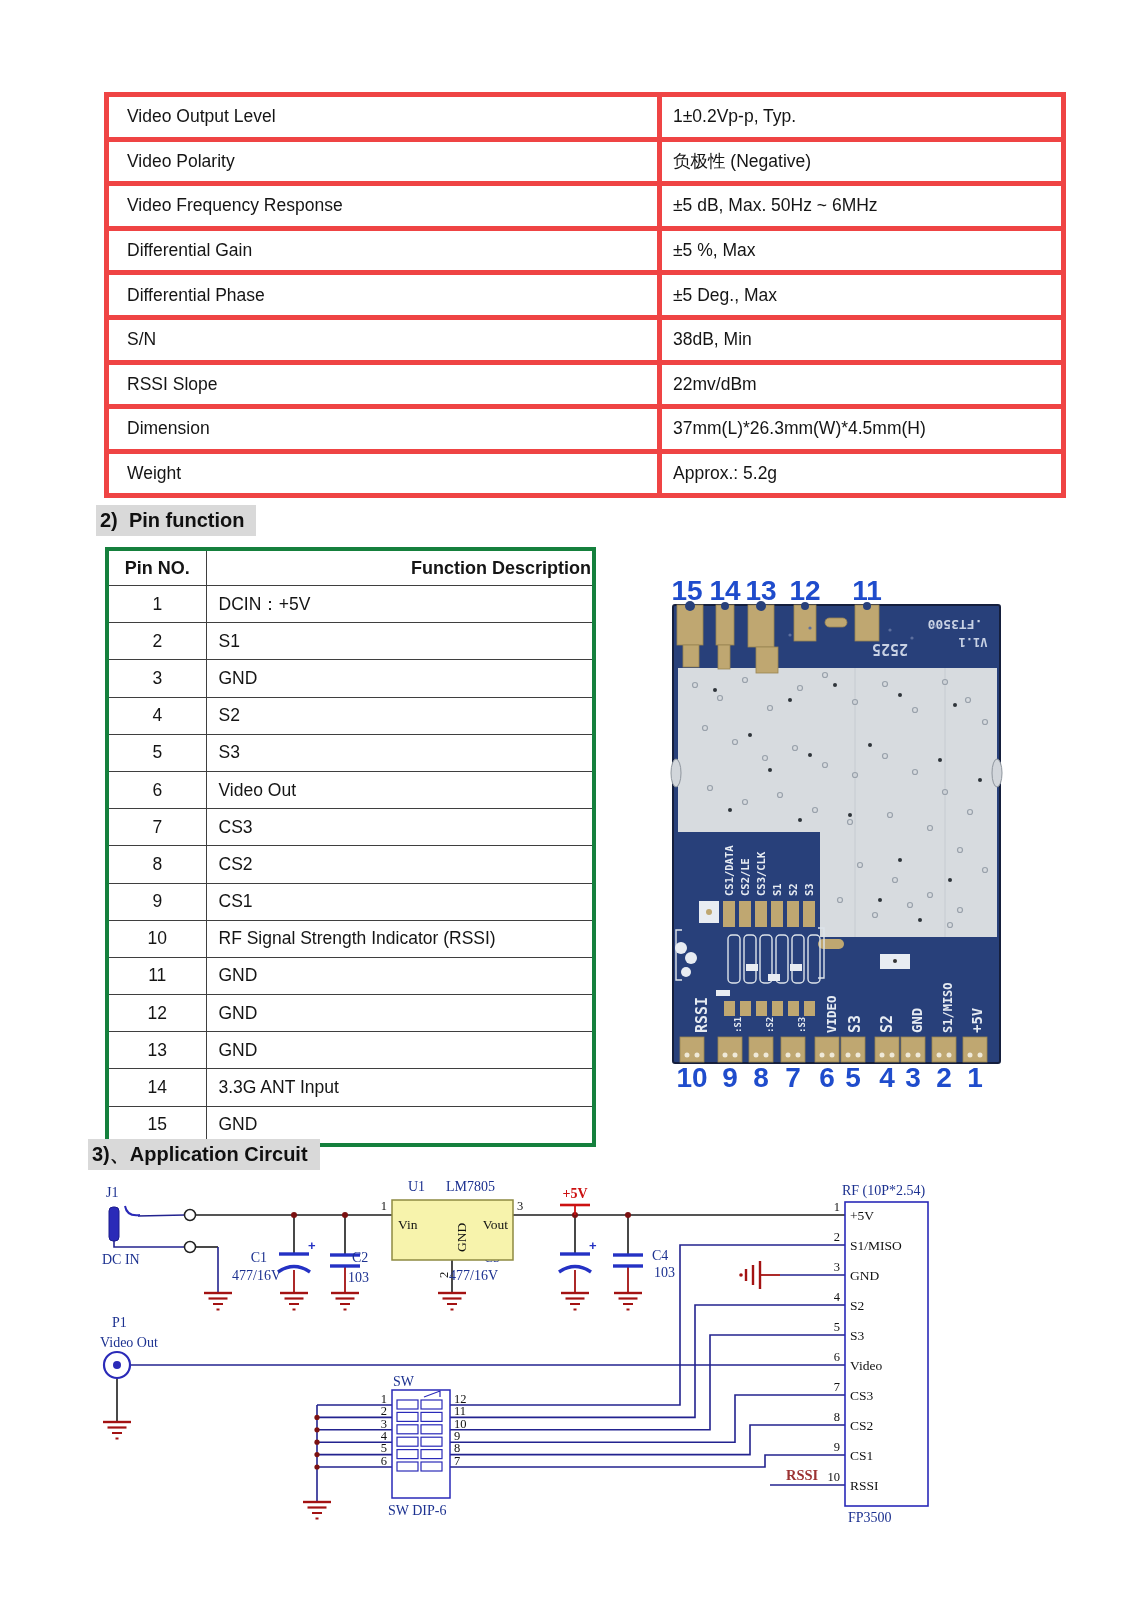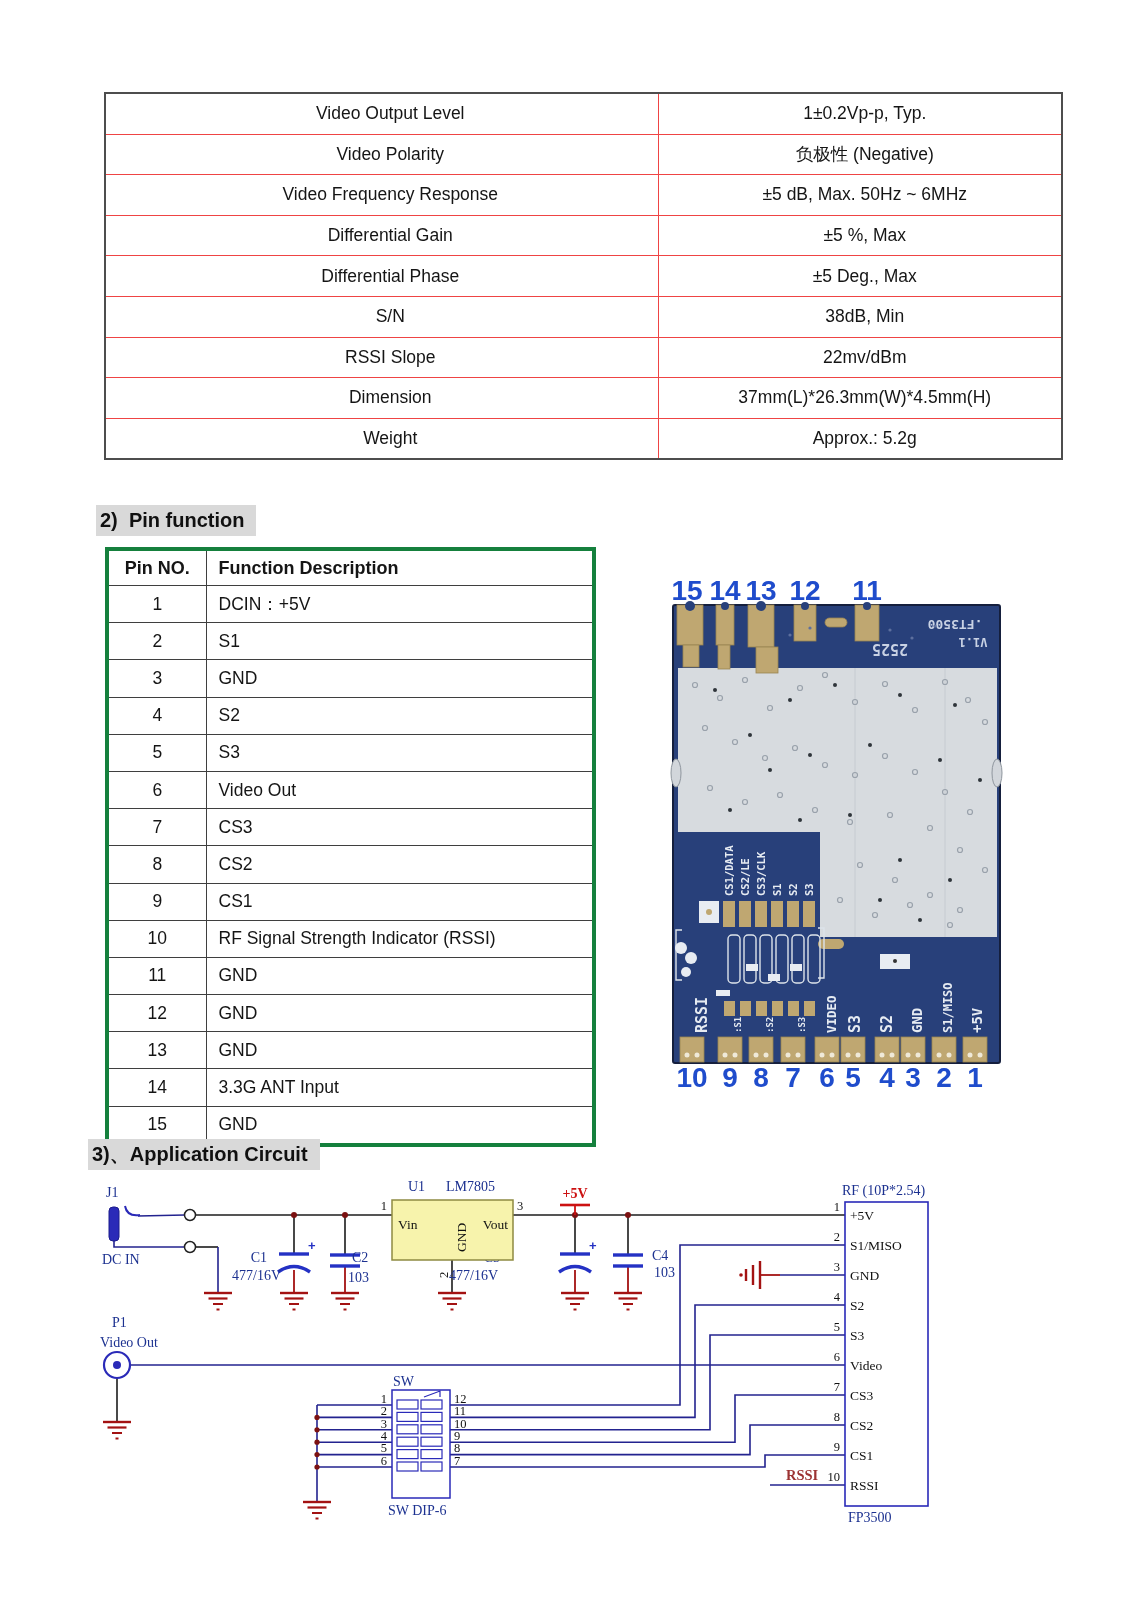--- a/index.html
+++ b/index.html
@@ -1,32 +1,32 @@
 <!DOCTYPE html>
 <html><head>
 <meta charset="utf-8">
 <style>
   html,body{margin:0;padding:0;background:#ffffff;}
   .page{position:relative;width:1131px;height:1600px;background:#fff;overflow:hidden;
         font-family:"Liberation Sans",sans-serif;color:#111;}
   
   table.spec{position:absolute;left:104px;top:92px;width:957px;border-collapse:collapse;
              table-layout:fixed;font-size:17.5px;color:#151515;}
-  table.spec td{border:1px solid #ef4444;height:37.6px;vertical-align:middle;overflow:hidden;text-align:center;}
+  table.spec td{border:5px solid #ef4444;height:37.6px;vertical-align:middle;overflow:hidden;}
   table.spec{border:2px solid #4d4d4d;}
   table.spec td.c1{padding-left:18px;}
   table.spec td.c2{padding-left:11px;}
   
   .sec-h{position:absolute;font-weight:bold;font-size:20px;color:#101010;background:#d9d9d9;
          padding:2px 12px 3px 4px;white-space:pre;line-height:26px;}
   
   table.pins{position:absolute;left:105px;top:547px;width:487px;border-collapse:collapse;
              table-layout:fixed;font-size:17.5px;color:#151515;border:4px solid #15803d;}
   table.pins th,table.pins td{border:1px solid #3f3f3f;vertical-align:middle;}
-  table.pins th{height:32px;text-align:left;font-size:18px;}
+  table.pins th{height:32px;text-align:right;font-size:18px;}
   table.pins th.no{text-align:center;}
   table.pins td{height:34.2px;}
   table.pins td.no{text-align:center;}
   table.pins td.fn,table.pins th.fn{padding-left:12px;}
   svg{position:absolute;}
   svg text{user-select:none;}
   .pcbnum{font:bold 28px "Liberation Sans",sans-serif;fill:#1f4ccc;}
   .silk{font-family:"DejaVu Sans Mono",monospace;fill:#e6ebf2;font-weight:bold;}
   .mark{font-family:"DejaVu Sans Mono",monospace;fill:#c9d2e4;font-weight:bold;}
   .lblb{fill:#1c3190;font:14px "Liberation Serif",serif;}

